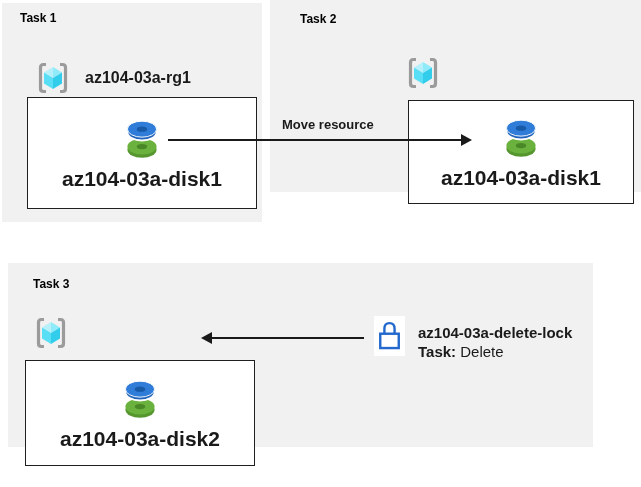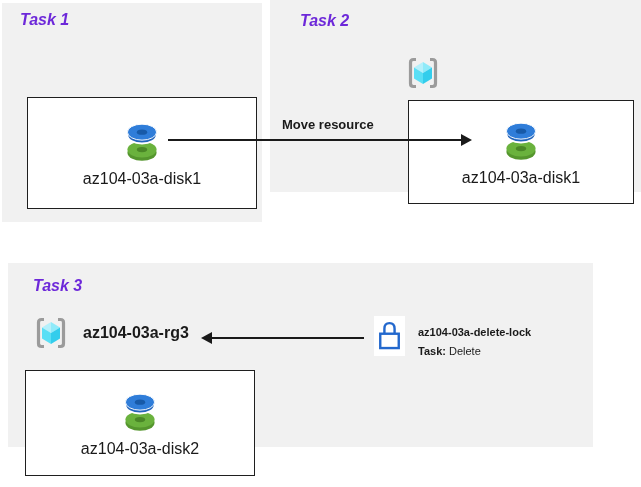--- a/index.html
+++ b/index.html
@@ -1,59 +1,72 @@
 <!DOCTYPE html>
 <html><head>
 <meta charset="utf-8">
 <style>
   html,body{margin:0;padding:0;background:#ffffff;}
   .canvas{
     position:relative;width:641px;height:487px;background:#ffffff;
     font-family:"Liberation Sans",sans-serif;overflow:hidden;color:#1a1a1a;
   }
   .panel{position:absolute;background:#f1f1f1;}
-  .task-title{position:absolute;font-size:16px;font-weight:700;color:#6d28d9;font-style:italic;}
+  .task-title{position:absolute;font-size:12px;font-weight:700;color:#000000;}
   .rg-row{position:absolute;display:flex;align-items:center;gap:13px;}
   .rg-icon svg{display:block;}
   .rg-name{font-size:16px;font-weight:700;white-space:nowrap;}
   .disk-box{
     position:absolute;background:#ffffff;border:1.5px solid #1f1f1f;
     display:flex;flex-direction:column;align-items:center;justify-content:center;gap:4px;
   }
   .disk-icon svg{display:block;}
-  .disk-name{font-size:16px;font-weight:400;white-space:nowrap;}
+  .disk-name{font-size:21px;font-weight:700;white-space:nowrap;}
   .arrow-line{position:absolute;height:2px;background:#1a1a1a;}
   .arrow-head-right{
     position:absolute;width:0;height:0;
     border-top:6.5px solid transparent;border-bottom:6.5px solid transparent;
     border-left:11px solid #1a1a1a;
   }
   .arrow-head-left{
     position:absolute;width:0;height:0;
     border-top:6.5px solid transparent;border-bottom:6.5px solid transparent;
     border-right:11px solid #1a1a1a;
   }
   .move-label{position:absolute;font-size:13px;font-weight:700;white-space:nowrap;}
   .lock-group{position:absolute;display:flex;align-items:flex-start;gap:13px;}
   .lock-icon-box{
     width:31px;height:40px;background:#ffffff;
     display:flex;align-items:center;justify-content:center;flex:0 0 auto;
   }
-  .lock-text{margin-top:7px;line-height:19px;font-size:11px;white-space:nowrap;}
+  .lock-text{margin-top:7px;line-height:19px;font-size:15px;white-space:nowrap;}
   .lock-name{font-weight:700;}
   .type-label{font-weight:700;}
 </style>
 </head>
 <body>
 
 <div class="canvas">
 
   <section class="panel" style="left:2px;top:3px;width:260px;height:219px;">
     <div class="task-title" style="left:18px;top:8px;">Task 1</div>
 
+    <div class="rg-row" style="left:32px;top:57px;">
+      <span class="rg-icon">
+        <svg width="38" height="36" viewBox="0 0 36 36">
+          <path d="M11 4.5 L8.5 4.5 Q5.5 4.5 5.5 7.5 L5.5 28.5 Q5.5 31.5 8.5 31.5 L11 31.5" fill="none" stroke="#9b9b9b" stroke-width="3.2"></path>
+          <path d="M25 4.5 L27.5 4.5 Q30.5 4.5 30.5 7.5 L30.5 28.5 Q30.5 31.5 27.5 31.5 L25 31.5" fill="none" stroke="#9b9b9b" stroke-width="3.2"></path>
+          <polygon points="18,7 9,12.5 18,18" fill="#b5f0fb"></polygon>
+          <polygon points="18,7 27,12.5 18,18" fill="#8feaf9"></polygon>
+          <polygon points="9,12.5 18,18 18,29 9,23.5" fill="#59dff5"></polygon>
+          <polygon points="18,18 27,12.5 27,23.5 18,29" fill="#33cdec"></polygon>
+        </svg>
+      </span>
+      <span class="rg-name">az104-03a-rg1</span>
+    </div>
 
     <div class="disk-box" style="left:25px;top:94px;width:228px;height:110px;">
       <span class="disk-icon">
         <svg width="38" height="47" viewBox="0 0 40 50">
           <ellipse cx="20" cy="36" rx="15.5" ry="8.5" fill="#55962e"></ellipse>
           <ellipse cx="20" cy="32.5" rx="15.5" ry="8.5" fill="#6ab23d"></ellipse>
           <ellipse cx="20" cy="32.5" rx="5.5" ry="2.8" fill="#4a8727"></ellipse>
           <ellipse cx="20" cy="17.5" rx="15.5" ry="8.5" fill="#2264bb" stroke="#ffffff" stroke-width="2"></ellipse>
           <ellipse cx="20" cy="14" rx="15.5" ry="8.5" fill="#2f7dd9" stroke="#ffffff" stroke-width="1"></ellipse>
           <ellipse cx="20" cy="14" rx="5.5" ry="2.8" fill="#175aa8"></ellipse>
@@ -106,41 +119,40 @@
       <span class="rg-icon">
         <svg width="38" height="36" viewBox="0 0 36 36">
           <path d="M11 4.5 L8.5 4.5 Q5.5 4.5 5.5 7.5 L5.5 28.5 Q5.5 31.5 8.5 31.5 L11 31.5" fill="none" stroke="#9b9b9b" stroke-width="3.2"></path>
           <path d="M25 4.5 L27.5 4.5 Q30.5 4.5 30.5 7.5 L30.5 28.5 Q30.5 31.5 27.5 31.5 L25 31.5" fill="none" stroke="#9b9b9b" stroke-width="3.2"></path>
           <polygon points="18,7 9,12.5 18,18" fill="#b5f0fb"></polygon>
           <polygon points="18,7 27,12.5 18,18" fill="#8feaf9"></polygon>
           <polygon points="9,12.5 18,18 18,29 9,23.5" fill="#59dff5"></polygon>
           <polygon points="18,18 27,12.5 27,23.5 18,29" fill="#33cdec"></polygon>
         </svg>
       </span>
-      <span class="rg-name">az104-03a-rg3</span>
     </div>
 
     <div class="arrow-line" style="left:204px;top:74px;width:152px;"></div>
     <div class="arrow-head-left" style="left:193px;top:68.5px;"></div>
 
     <div class="lock-group" style="left:366px;top:53px;">
       <span class="lock-icon-box">
         <svg width="29" height="37" viewBox="0 0 30 40">
           <path d="M9.5 17 L9.5 11.5 Q9.5 5.5 15 5.5 Q20.5 5.5 20.5 11.5 L20.5 17" fill="none" stroke="#2368cd" stroke-width="2.6"></path>
           <rect x="5" y="17" width="20" height="15.5" fill="#ffffff" stroke="#2368cd" stroke-width="2.6"></rect>
         </svg>
       </span>
       <span class="lock-text">
         <span class="lock-name">az104-03a-delete-lock</span><br>
         <span class="type-label">Task:</span>
         <span class="type-value">Delete</span>
       </span>
     </div>
 
-    <div class="disk-box" style="left:17px;top:107px;width:228px;height:104px;text-align:center;">
+    <div class="disk-box" style="left:17px;top:97px;width:228px;height:104px;text-align:center;">
       <span class="disk-icon">
         <svg width="38" height="47" viewBox="0 0 40 50">
           <ellipse cx="20" cy="36" rx="15.5" ry="8.5" fill="#55962e"></ellipse>
           <ellipse cx="20" cy="32.5" rx="15.5" ry="8.5" fill="#6ab23d"></ellipse>
           <ellipse cx="20" cy="32.5" rx="5.5" ry="2.8" fill="#4a8727"></ellipse>
           <ellipse cx="20" cy="17.5" rx="15.5" ry="8.5" fill="#2264bb" stroke="#ffffff" stroke-width="2"></ellipse>
           <ellipse cx="20" cy="14" rx="15.5" ry="8.5" fill="#2f7dd9" stroke="#ffffff" stroke-width="1"></ellipse>
           <ellipse cx="20" cy="14" rx="5.5" ry="2.8" fill="#175aa8"></ellipse>
         </svg>
       </span>

